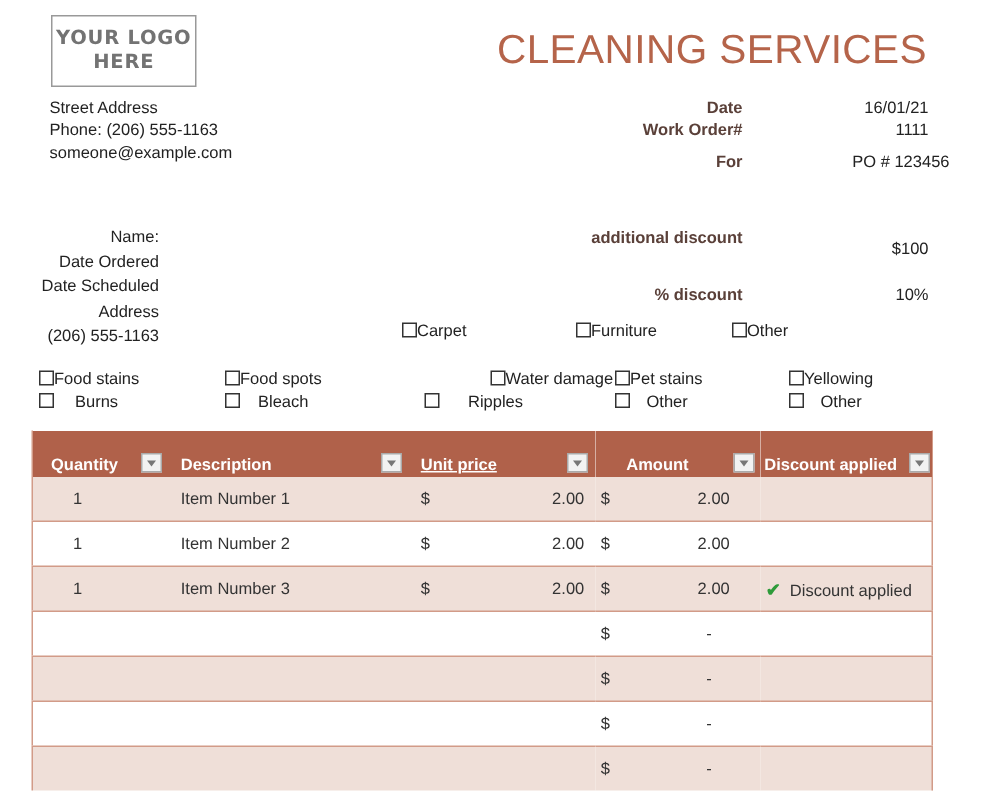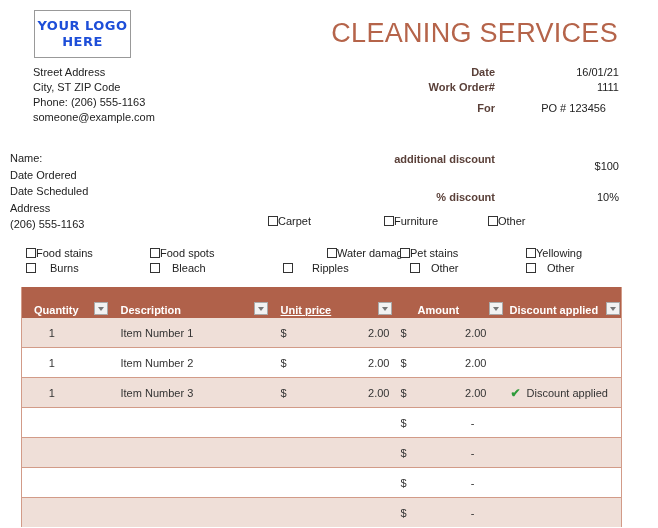--- a/index.html
+++ b/index.html
@@ -1,23 +1,23 @@
 <!DOCTYPE html>
 <html><head>
 <meta charset="utf-8">
 <style>
   html, body { margin:0; padding:0; background:#fff; }
   body { width:658px; height:528px; position:relative; overflow:hidden; font-family:"Liberation Sans", sans-serif; color:#222; font-size:11px; }
   .abs { position:absolute; }
-  .logo { left:34px; top:10px; width:97px; height:48px; border:1px solid #999; box-sizing:border-box; display:flex; align-items:center; justify-content:center; text-align:center; font-family:"DejaVu Sans", sans-serif; font-weight:bold; font-size:13px; line-height:16px; color:#1d4ed8; letter-spacing:0.5px; }
+  .logo { left:34px; top:10px; width:97px; height:48px; border:1px solid #999; box-sizing:border-box; display:flex; align-items:center; justify-content:center; text-align:center; font-family:"DejaVu Sans", sans-serif; font-weight:bold; font-size:13px; line-height:16px; color:#737373; letter-spacing:0.5px; }
   .title { right:40px; top:18px; font-size:27px; color:#b5644a; letter-spacing:0.3px; }
   .addr { left:33px; top:65px; line-height:15px; font-size:11px; }
   .lbl-b { font-weight:bold; color:#5a4039; font-size:11px; text-align:right; }
   .val-r { text-align:right; font-size:11px; }
-  .cust { left:10px; top:150px; width:96px; text-align:left; line-height:16.5px; font-size:11px; }
+  .cust { left:10px; top:150px; width:96px; text-align:right; line-height:16.5px; font-size:11px; }
   .cb { display:inline-block; width:10px; height:10px; border:1px solid #333; box-sizing:border-box; vertical-align:-1px; background:#fff; }
   .cbitem { position:absolute; font-size:11px; white-space:nowrap; }
   table { position:absolute; left:21px; top:287px; width:600px; border-collapse:collapse; table-layout:fixed; }
   th { background:#b0614a; color:#fff; font-size:11px; font-weight:bold; text-align:left; height:29px; vertical-align:bottom; padding:0 0 2px 0; position:relative; }
   td { height:29px; border-top:1px solid #d29b88; font-size:11px; color:#333; padding:0; }
   tr.alt td { background:#efdfd8; }
   tbody tr:first-child td { border-top:none; }
   table { border-left:1px solid #d29b88; border-right:1px solid #d29b88; }
   .dd { position:absolute; bottom:3px; width:14px; height:13px; background:#f2f2f2; border:1px solid #aaa; box-sizing:border-box; }
   .dd::after { content:""; position:absolute; left:3px; top:4px; border-left:3.5px solid transparent; border-right:3.5px solid transparent; border-top:4px solid #777; }
@@ -27,31 +27,30 @@
 <body>
 
 <div class="abs logo">
   <div><span>YOUR LOGO</span><br><span>HERE</span></div>
 </div>
 
 <div class="abs title">CLEANING SERVICES</div>
 
 <div class="abs addr">
   <div>Street Address</div>
-  <div>City, ST  ZIP Code</div>
   <div>Phone: (206) 555-1163</div>
   <div>someone@example.com</div>
 </div>
 
 <div class="abs lbl-b" style="right:163px; top:66px;">Date</div>
 <div class="abs val-r" style="right:39px; top:66px;text-align:center;">16/01/21</div>
 <div class="abs lbl-b" style="right:163px; top:81px;">Work Order#</div>
 <div class="abs val-r" style="right:39px; top:81px;">1111</div>
 <div class="abs lbl-b" style="right:163px; top:102px;">For</div>
-<div class="abs val-r" style="right:52px; top:102px;">PO # 123456</div>
+<div class="abs val-r" style="right:25px; top:102px;">PO # 123456</div>
 
 <div class="abs cust">
   <div>Name:</div>
   <div>Date Ordered</div>
   <div>Date Scheduled</div>
   <div>Address</div>
   <div>(206) 555-1163</div>
 </div>
 
 <div class="abs lbl-b" style="right:163px; top:152px; line-height:15px;">
@@ -61,21 +60,21 @@
 <div class="abs lbl-b" style="right:163px; top:191px;">% discount</div>
 <div class="abs val-r" style="right:39px; top:191px;">10%</div>
 
 <div class="cbitem" style="left:268px; top:215px;"><span class="cb"></span><span>Carpet</span></div>
 <div class="cbitem" style="left:384px; top:215px;"><span class="cb"></span><span>Furniture</span></div>
 <div class="cbitem" style="left:488px; top:215px;"><span class="cb"></span><span>Other</span></div>
 
 <div class="cbitem" style="left:26px; top:247px;"><span class="cb"></span><span>Food stains</span></div>
 <div class="cbitem" style="left:150px; top:247px;"><span class="cb"></span><span>Food spots</span></div>
 <div class="cbitem" style="left:283px; top:247px;padding-left:44px;"><span class="cb"></span><span>Water damage</span></div>
-<div class="cbitem" style="left:400px; top:247px;"><span class="cb"></span><span>Pet stains</span></div>
+<div class="cbitem" style="left:410px; top:247px;"><span class="cb"></span><span>Pet stains</span></div>
 <div class="cbitem" style="left:526px; top:247px;"><span class="cb"></span><span>Yellowing</span></div>
 
 <div class="cbitem" style="left:26px; top:262px;"><span class="cb"></span><span style="padding-left:14px;">Burns</span></div>
 <div class="cbitem" style="left:150px; top:262px;"><span class="cb"></span><span style="padding-left:12px;">Bleach</span></div>
 <div class="cbitem" style="left:283px; top:262px;"><span class="cb"></span><span style="padding-left:19px;margin-top:33px;">Ripples</span></div>
 <div class="cbitem" style="left:410px; top:262px;"><span class="cb"></span><span style="padding-left:11px;">Other</span></div>
 <div class="cbitem" style="left:526px; top:262px;"><span class="cb"></span><span style="padding-left:11px;">Other</span></div>
 
 <table>
   <colgroup>

